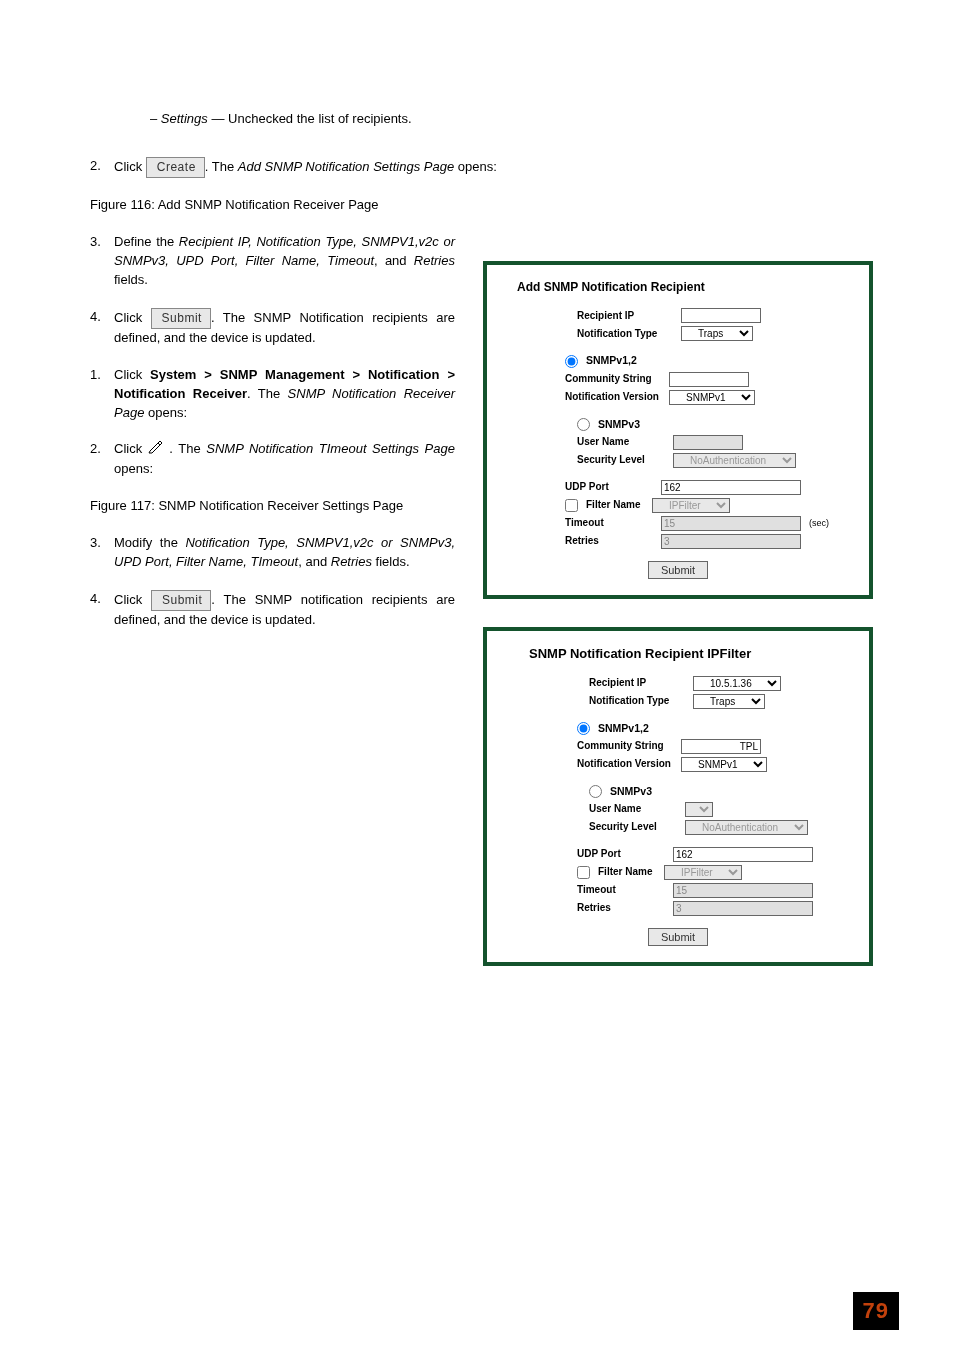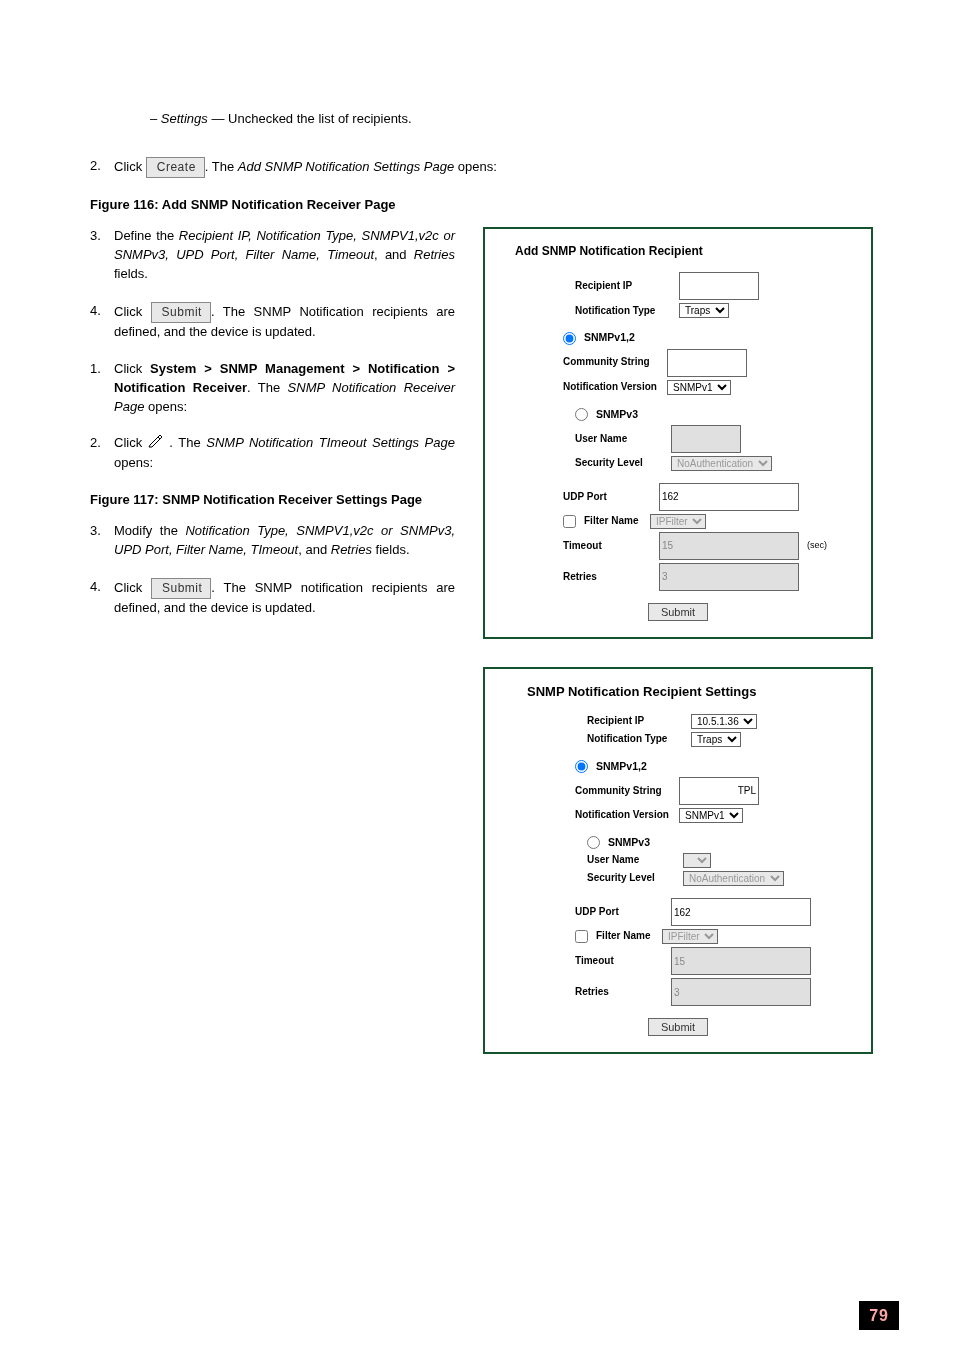--- a/index.html
+++ b/index.html
@@ -13,21 +13,21 @@
     height: 1360px;
     position: relative;
     padding: 110px 80px 0 90px;
   }
   .indent { margin-left: 60px; margin-bottom: 28px; }
   .two-col { display: flex; gap: 28px; }
   .left { width: 365px; text-align: justify; }
   .right { width: 390px; }
   .bold { font-weight: bold; }
   .italic { font-style: italic; }
-  .fig-caption { font-weight: bold; font-size: 13px; margin: 12px 0; }
+  .fig-caption { font-weight: normal; font-size: 13px; margin: 18px 0; }
   ol { list-style: none; padding: 0; }
   ol > li { margin-bottom: 18px; display: flex; }
   ol > li .num { width: 24px; flex-shrink: 0; }
   ol > li .body { flex: 1; text-align: justify; }
   .plain-p { margin-bottom: 18px; }
   .btn {
     display: inline-block;
     border: 1px solid #888;
     background: #e8e8e8;
     font-family: Arial;
@@ -36,67 +36,68 @@
     color: #333;
     vertical-align: middle;
     letter-spacing: 0.5px;
   }
   .pencil {
     display: inline-block;
     vertical-align: middle;
   }
   
   .panel {
-    border: 2px solid #14532d;
+    border: 4px solid #14532d;
     padding: 14px 30px 16px;
     font-size: 10.5px;
     margin-bottom: 28px;
+    margin-top: 28px;
   }
   .panel-title { font-weight: bold; font-size: 12px; margin-bottom: 12px; }
   .form-group { margin-bottom: 12px; padding-left: 60px; }
   .form-group.tight { padding-left: 48px; }
   .form-row { display: flex; align-items: center; margin-bottom: 3px; gap: 4px; }
   .lbl { font-weight: bold; width: 100px; font-size: 10px; }
   .lbl.sm { width: 92px; }
   .inp {
     border: 1px solid #666;
-    height: 28px;
+    height: 15px;
     font-size: 10px;
     padding: 0 2px;
     background: #fff;
   }
   .inp.wide { width: 140px; }
   .inp.disabled { background: #e0e0e0; color: #888; }
   .sel {
     border: 1px solid #666;
     height: 15px;
     font-size: 10px;
-    padding: 0 1px;
+    padding: 0 12px;
     background: #fff;
   }
   .sel.disabled { background: #e8e8e8; color: #999; }
   .radio, .chk { margin: 0 4px 0 0; }
   .submit-btn {
     display: block;
     margin: 10px auto 0;
     border: 1px solid #666;
     background: #e8e8e8;
     font-size: 11px;
     padding: 2px 12px;
     color: #333;
   }
   .sec-unit { font-size: 9px; margin-left: 4px; }
   .pagenum {
     position: absolute;
     bottom: 30px;
     right: 55px;
     background: #000;
-    color: #fca5a5;
+    color: #c2410c;
     font-weight: bold;
-    font-size: 16px;
+    font-size: 22px;
     padding: 3px 10px;
     letter-spacing: 1px;
   }
 </style>
 </head>
 <body>
 
 <div class="indent">
   <span>– </span><span class="italic">Settings</span><span> — Unchecked the list of recipients.</span>
 </div>
@@ -229,21 +230,21 @@
         </div>
         <div class="form-row">
           <span class="lbl sm">Retries</span>
           <input class="inp wide disabled" value="3" style="">
         </div>
       </div>
       <button class="submit-btn">Submit</button>
     </div>
 
     <div class="panel" style="padding-left:42px;padding-right:42px;">
-      <div class="panel-title" style="font-size:13px">SNMP Notification Recipient Settings</div>
+      <div class="panel-title" style="font-size:13px">SNMP Notification Recipient IPFilter</div>
       <div class="form-group">
         <div class="form-row">
           <span class="lbl">Recipient IP</span>
           <select class="sel"><option>10.5.1.36</option></select>
         </div>
         <div class="form-row">
           <span class="lbl">Notification Type</span>
           <select class="sel"><option>Traps</option></select>
         </div>
       </div>

